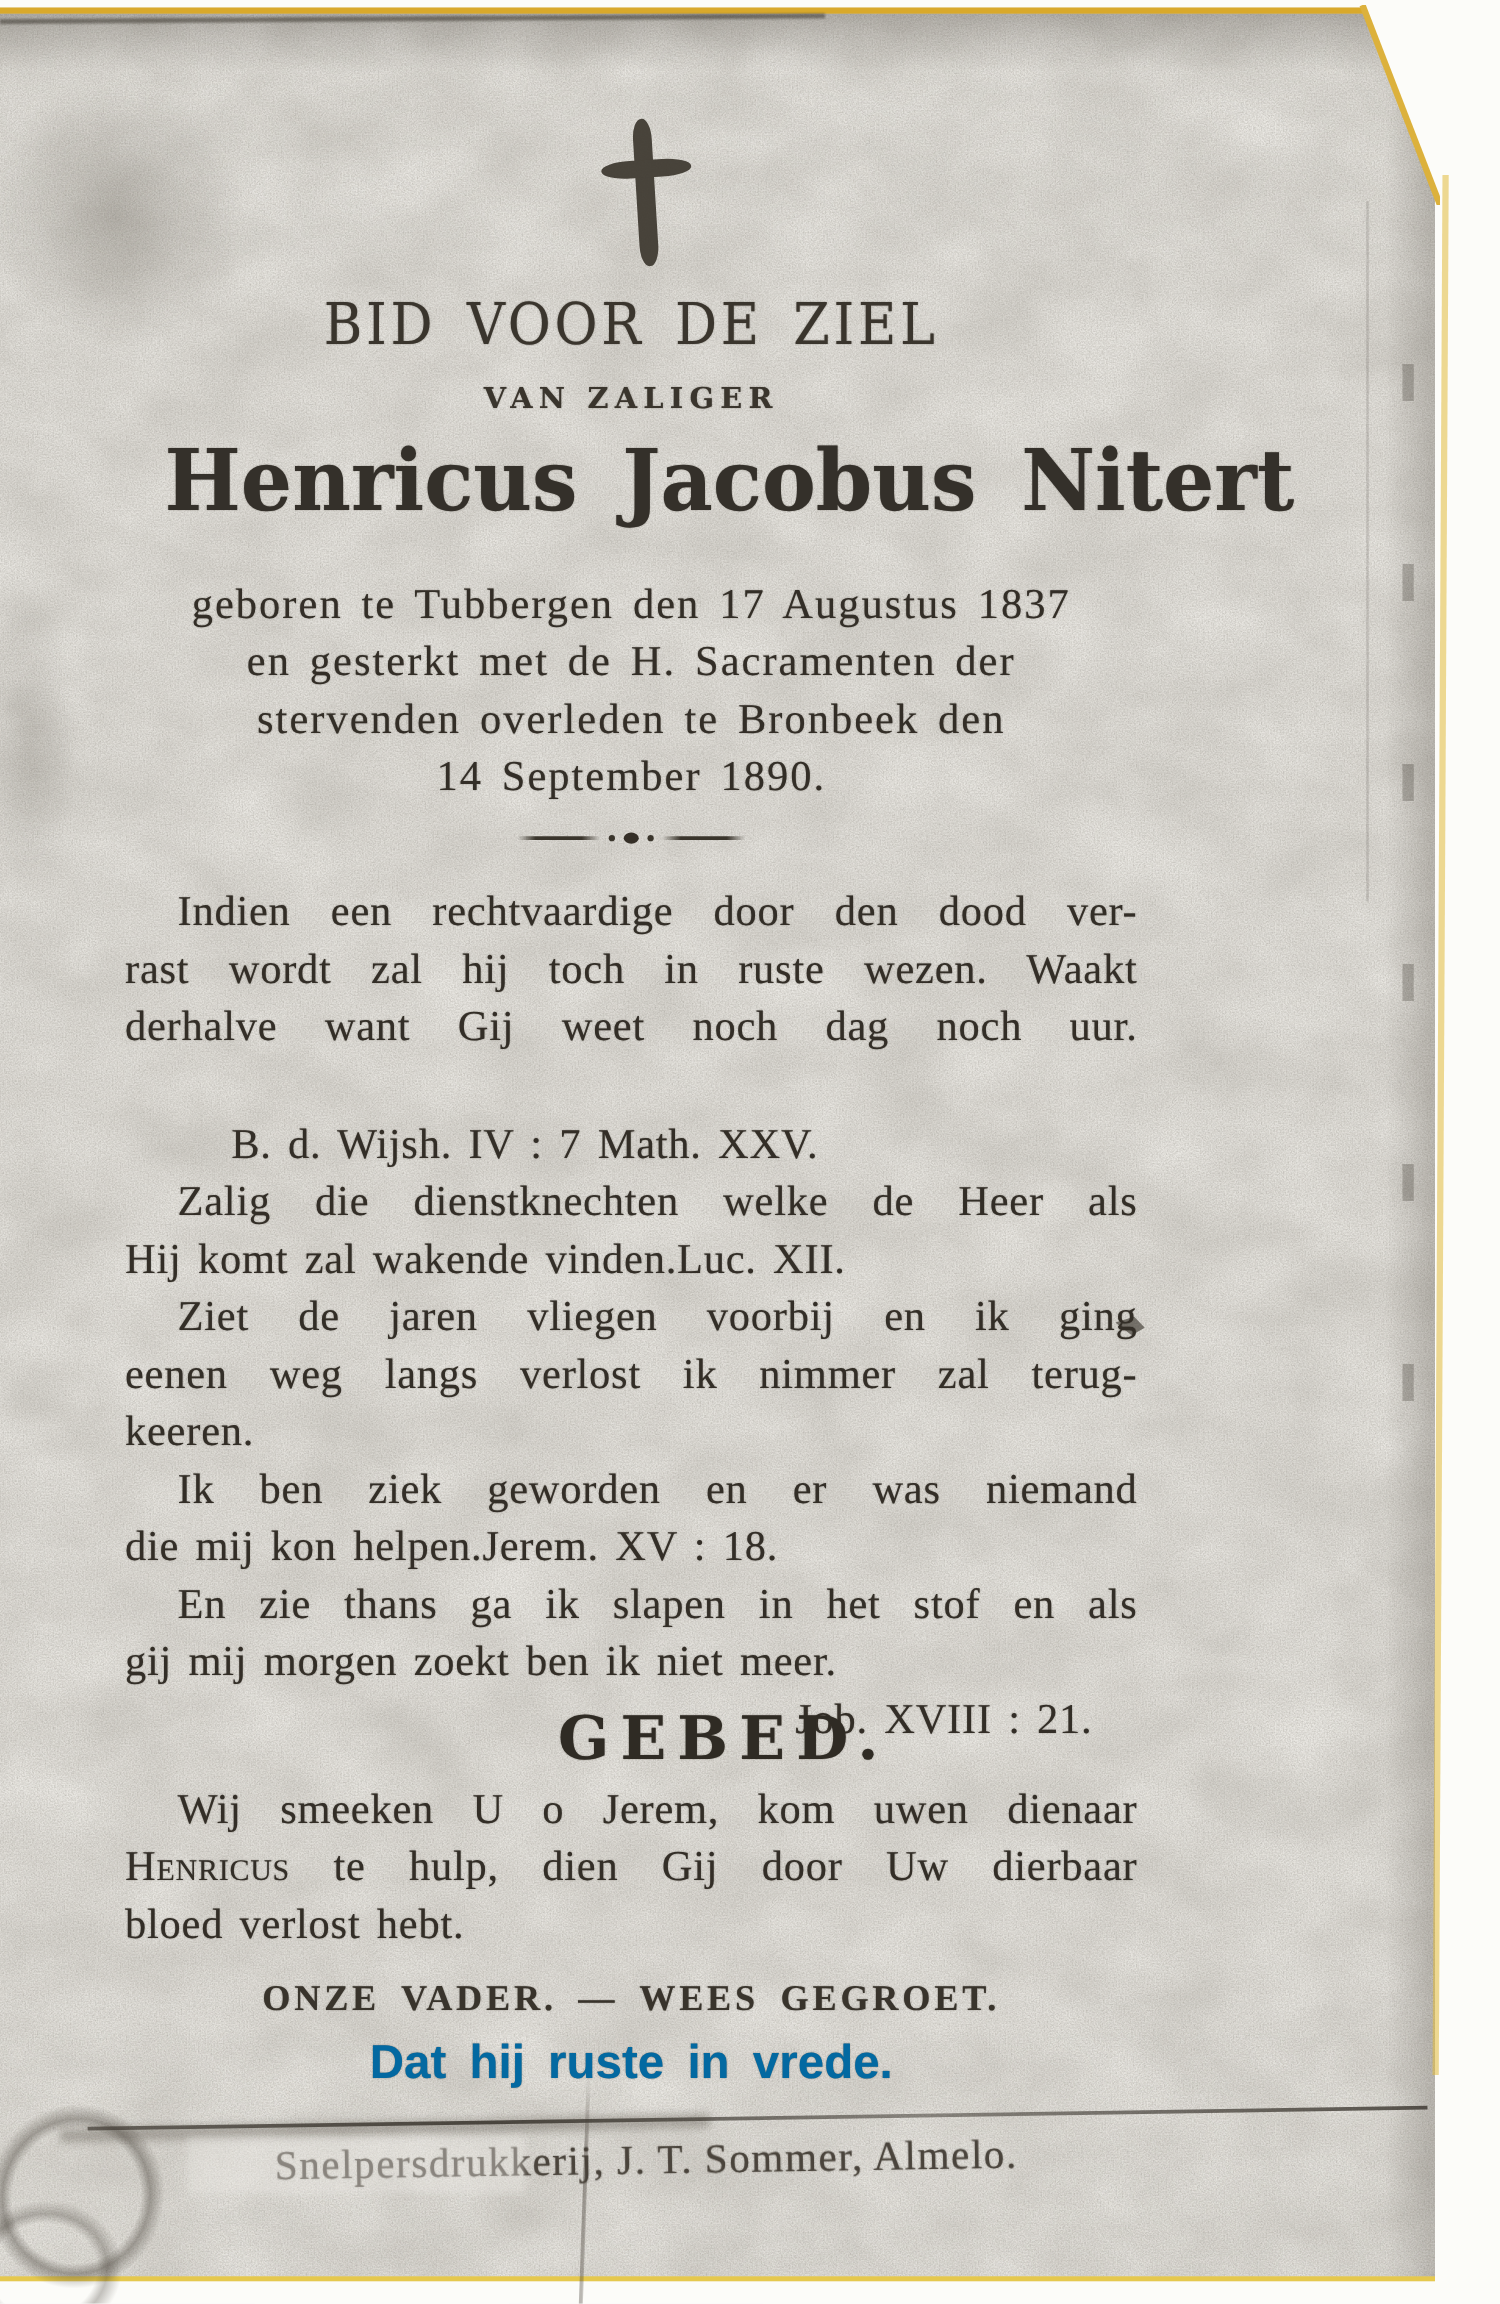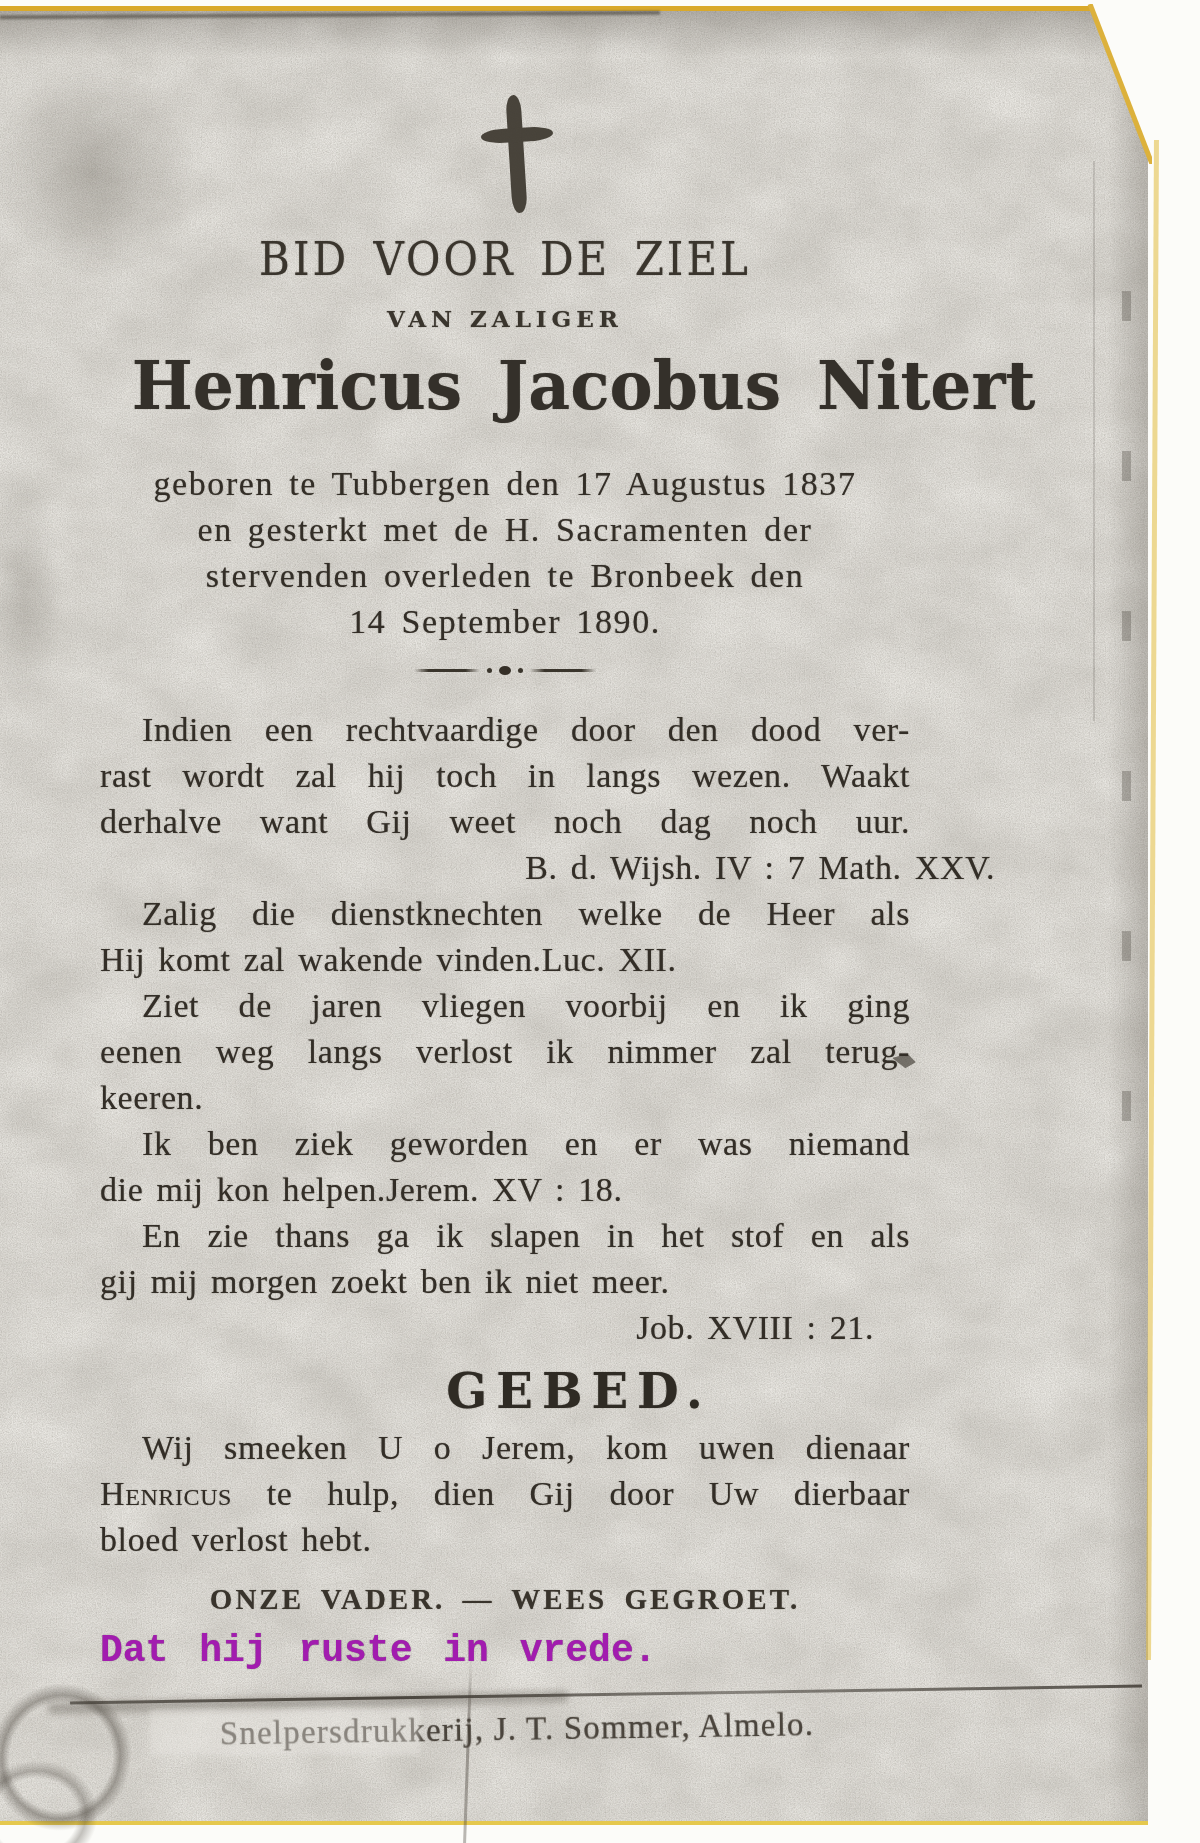--- a/index.html
+++ b/index.html
@@ -37,37 +37,37 @@
          align-items:center;justify-content:center;gap:7px;filter:blur(.35px);}
   .d-line{width:66px;height:3px;background:linear-gradient(90deg,rgba(58,53,44,0),#3a352c 22%,#3a352c 78%,rgba(58,53,44,0));}
   .d-dot{width:12px;height:9px;border-radius:50%;background:#352f27;}
   .d-dot-s{width:5px;height:5px;border-radius:50%;background:#3a352c;}
   
   .scripture{position:absolute;left:100px;top:696px;width:810px;font-size:34px;
          letter-spacing:.6px;word-spacing:4px;}
   .srow{height:46px;line-height:46px;white-space:nowrap;}
   .just{text-align:justify;text-align-last:justify;white-space:normal;}
   .ind{text-indent:42px;}
-  .cite-center{text-align:right;transform:translateX(85px);}
+  .cite-center{text-align:left;transform:translateX(85px);margin-top:48px;}
   .split{display:flex;justify-content:flex-start;}
   .split .cite{padding-right:44px;}
   .rightal{text-align:right;padding-right:36px;}
   
   .gebed{position:absolute;left:100px;top:1352px;width:810px;text-align:center;
          font-family:"DejaVu Serif",serif;font-weight:bold;font-size:48px;letter-spacing:9px;
          color:#2f2b24;transform:translateX(74px);}
   .prayer{position:absolute;left:100px;top:1414px;width:810px;font-size:34px;
          letter-spacing:.6px;word-spacing:4px;}
   .prow{height:46px;line-height:46px;}
   .sc{font-variant:small-caps;}
   .invocation{position:absolute;left:100px;top:1572px;width:810px;text-align:center;
          font-weight:bold;font-size:29px;letter-spacing:3px;word-spacing:7px;color:#39342c;font-family:Liberation Serif, serif;}
-  .closing{position:absolute;left:100px;top:1618px;width:810px;
-         font-family:Liberation Mono, monospace;font-weight:bold;font-size:38px;word-spacing:8px;
-         color:#a21caf;}
+  .closing{position:absolute;left:100px;top:1618px;width:810px;text-align:center;
+         font-family:Liberation Sans, sans-serif;font-weight:bold;font-size:38px;word-spacing:8px;
+         color:#0369a1;}
   
   .footer-rule{position:absolute;left:70px;top:1682px;width:1072px;height:3px;
          background:linear-gradient(90deg,rgba(55,50,43,.65),rgba(55,50,43,.85) 30%,rgba(55,50,43,.5) 62%,rgba(55,50,43,.8));
          transform:rotate(-.9deg);}
   .rule-smudge{position:absolute;left:48px;top:1686px;width:520px;height:11px;
          background:rgba(70,63,54,.33);filter:blur(3.5px);transform:rotate(-1.3deg);}
   .footer{position:absolute;left:100px;top:1700px;width:810px;text-align:center;
          font-size:33px;letter-spacing:1.2px;color:#4a443c;transform:rotate(-.9deg) translateX(12px);}
   .footer-fade{position:absolute;left:150px;top:1698px;width:270px;height:46px;
          background:rgba(233,231,226,.4);filter:blur(2.5px);}
@@ -142,21 +142,21 @@
     <div class="divider">
       <span class="d-line"></span>
       <span class="d-dot-s"></span>
       <span class="d-dot"></span>
       <span class="d-dot-s"></span>
       <span class="d-line"></span>
     </div>
 
     <div class="scripture txt">
       <div class="srow just ind"><span>Indien een rechtvaardige door den dood ver-</span></div>
-      <div class="srow just"><span>rast wordt zal hij toch in langs wezen. Waakt</span></div>
+      <div class="srow just"><span>rast wordt zal hij toch in ruste wezen. Waakt</span></div>
       <div class="srow just"><span>derhalve want Gij weet noch dag noch uur.</span></div>
       <div class="srow cite-center"><span>B. d. Wijsh. IV : 7 Math. XXV.</span></div>
       <div class="srow just ind"><span>Zalig die dienstknechten welke de Heer als</span></div>
       <div class="srow split">
           <span>Hij komt zal wakende vinden.</span>
           <span class="cite">Luc. XII.</span>
         </div>
       <div class="srow just ind"><span>Ziet de jaren vliegen voorbij en ik ging</span></div>
       <div class="srow just"><span>eenen weg langs verlost ik nimmer zal terug-</span></div>
       <div class="srow split">

